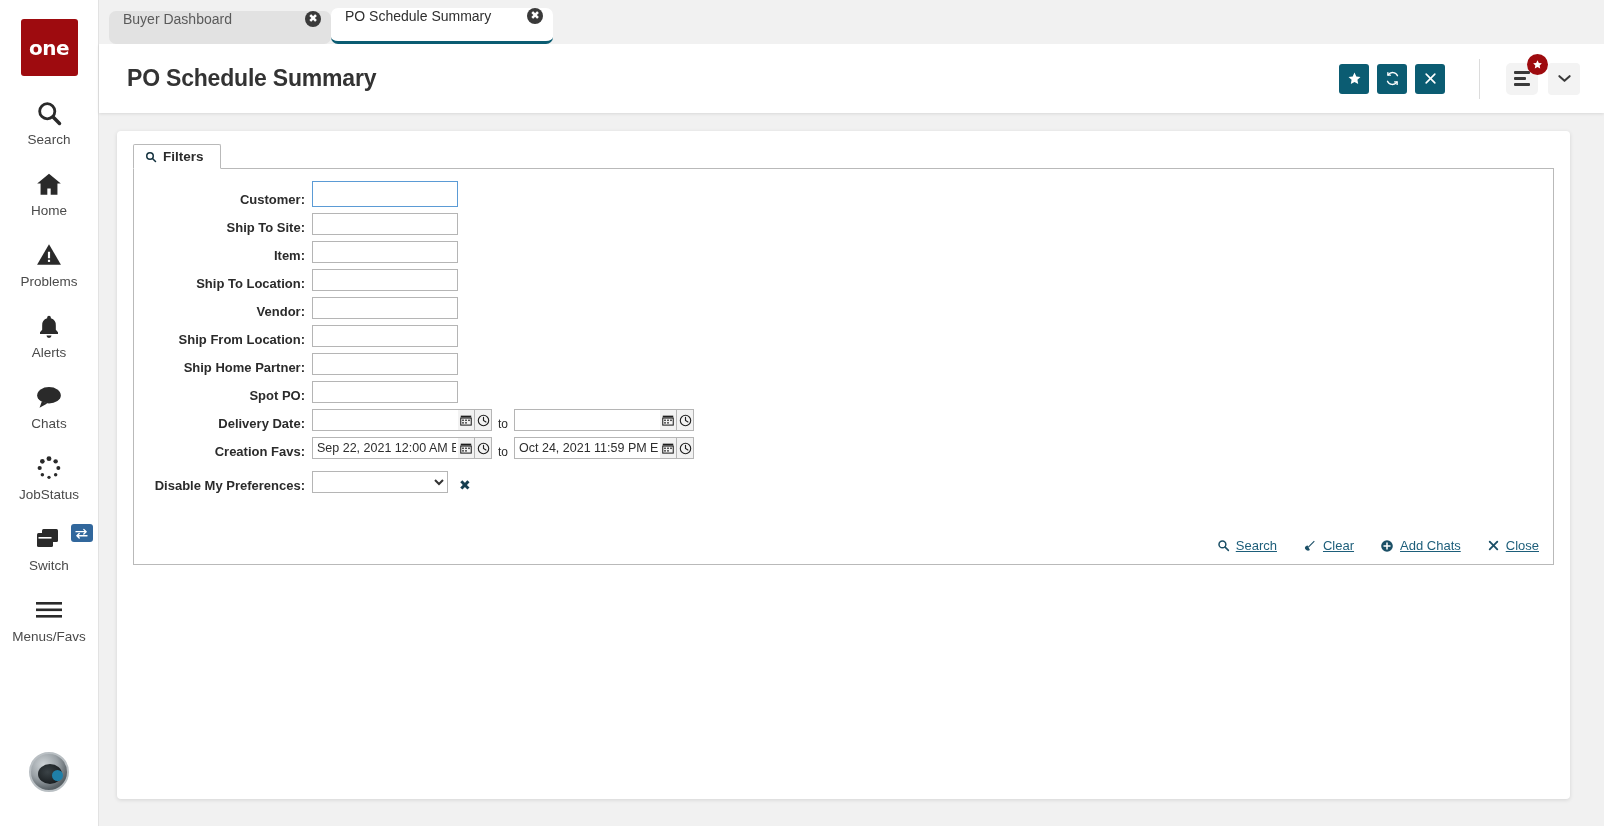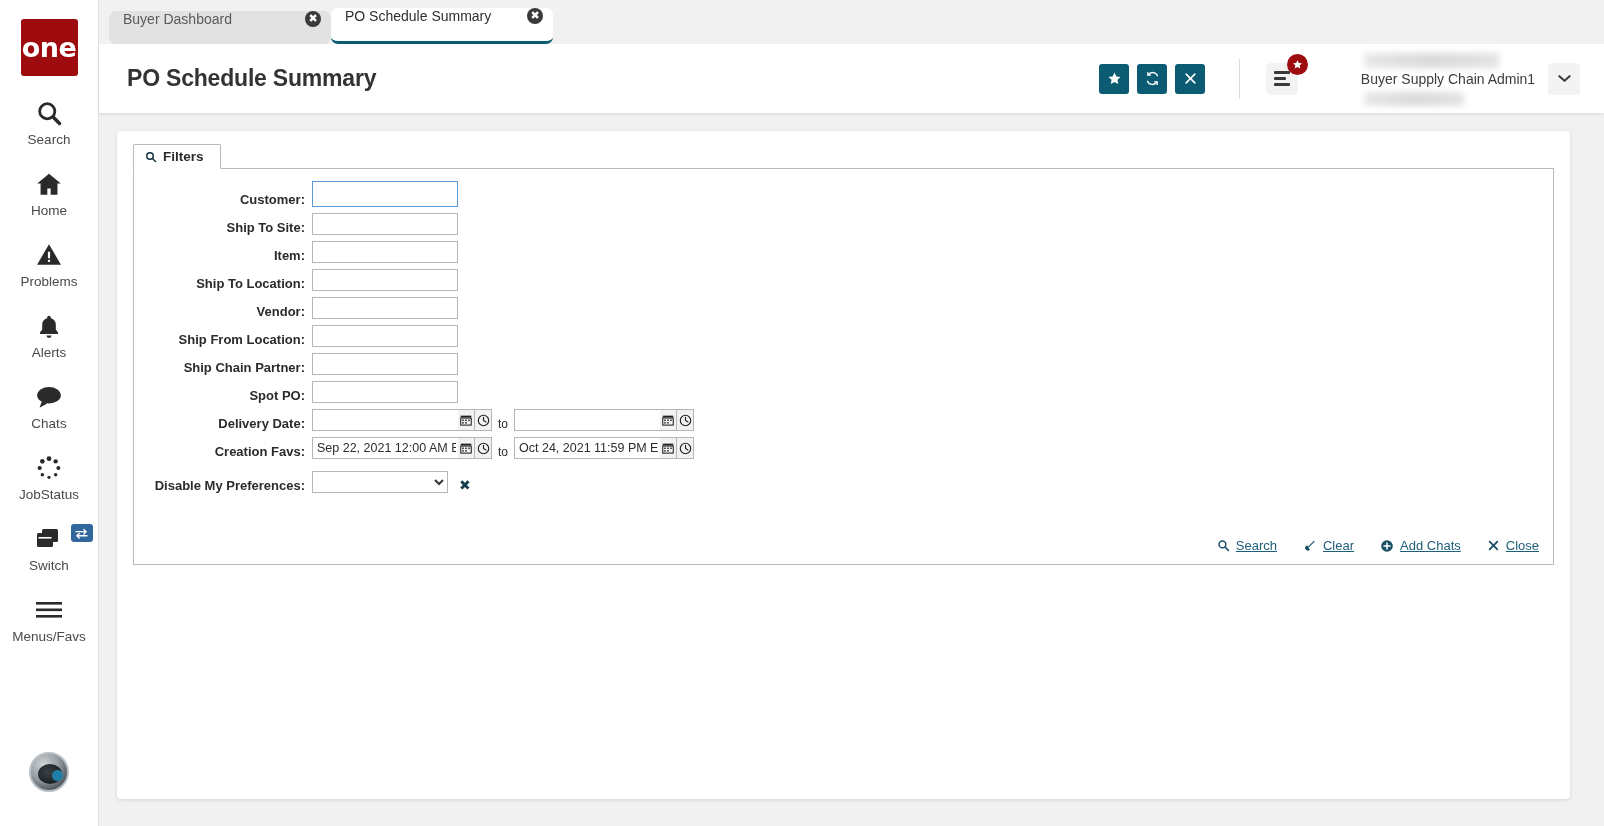--- a/index.html
+++ b/index.html
@@ -29,21 +29,21 @@
     flex-direction: column;
     align-items: center;
   }
   .brand-logo {
     width: 57px; height: 57px;
     margin-top: 19px;
     background: #9e0b0f;
     border-radius: 3px;
     display: flex; align-items: center; justify-content: center;
     color: #fff;
-    font-size: 27px;
+    font-size: 20px;
     font-weight: 700;
     letter-spacing: -0.5px;
     font-family: "DejaVu Sans", sans-serif;
   }
   .nav-item {
     width: 99px;
     margin-top: 22px;
     display: flex;
     flex-direction: column;
     align-items: center;
@@ -549,25 +549,20 @@
               <span></span>
               <span></span>
           </div>
           <div class="menu-badge">
             <svg width="11" height="11" viewBox="0 0 24 24" fill="#fff">
                 <path d="M12 2.5l2.9 6.1 6.6.9-4.8 4.6 1.2 6.6L12 17.6 6.1 20.7l1.2-6.6L2.5 9.5l6.6-.9z"></path>
               </svg>
           </div>
         </div>
 
-        <div class="user-block">
-          <div class="redact top"></div>
-          <div class="redact bottom"></div>
-          <div class="user-name">Buyer Supply Chain Admin1</div>
-        </div>
 
         <div class="caret-btn">
           <span>
             <svg width="13" height="9" viewBox="0 0 14 9" fill="none" stroke="#3a3a3a" stroke-width="2.2" stroke-linecap="round" stroke-linejoin="round">
                 <path d="M1.5 2 7 7l5.5-5"></path>
               </svg>
           </span>
         </div>
       </div>
     </div>
@@ -607,21 +602,21 @@
           </div>
           <div class="frow">
             <div class="flabel">Vendor:</div>
             <input class="finput" value="" style="">
           </div>
           <div class="frow">
             <div class="flabel">Ship From Location:</div>
             <input class="finput" value="" style="">
           </div>
           <div class="frow">
-            <div class="flabel">Ship Chain Partner:</div>
+            <div class="flabel">Ship Home Partner:</div>
             <input class="finput" value="" style="">
           </div>
           <div class="frow">
             <div class="flabel">Spot PO:</div>
             <input class="finput" value="" style="">
           </div>
 
           <div class="frow">
             <div class="flabel">Delivery Date:</div>
             <input class="date-input" value="" style="">

